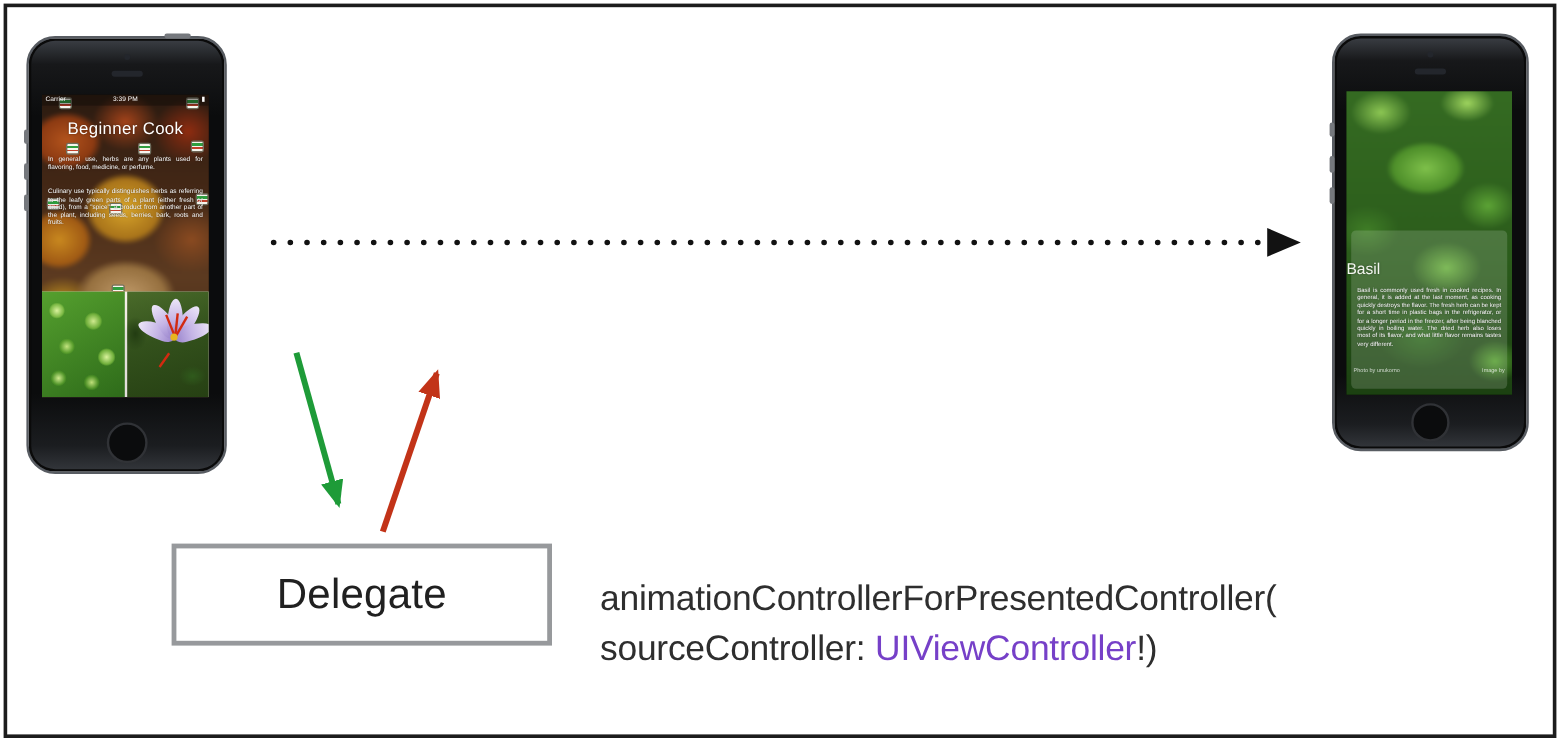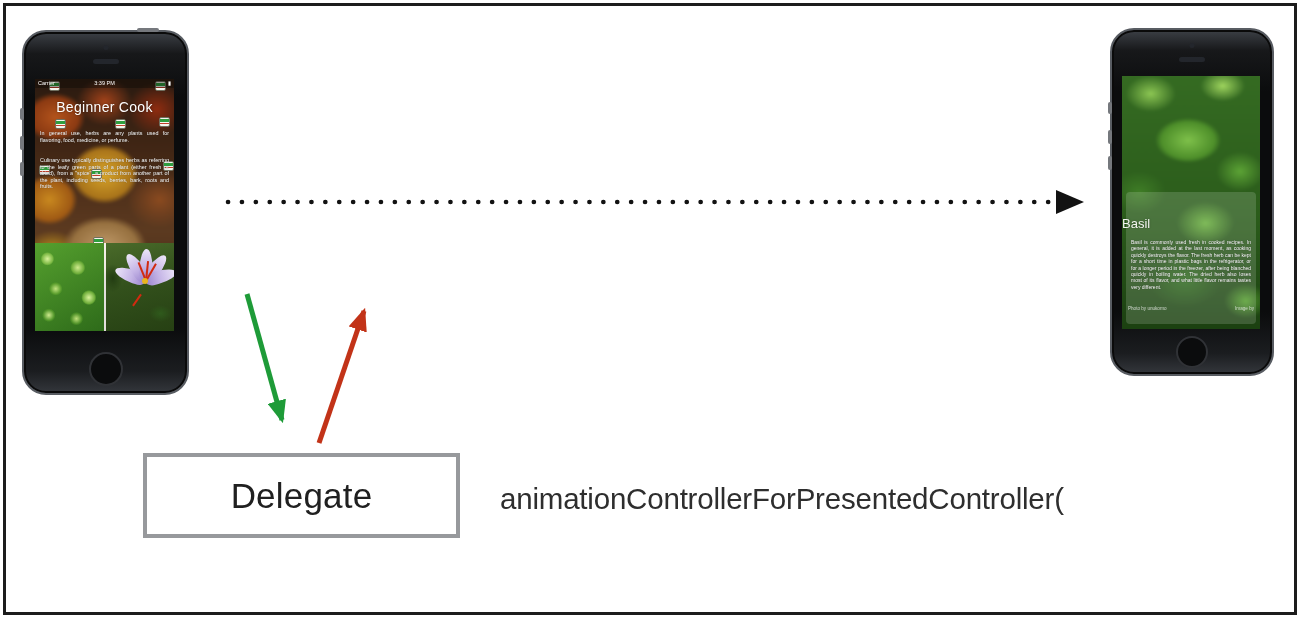--- a/index.html
+++ b/index.html
@@ -189,16 +189,19 @@
   </div>
 
   <div class="delegate-box">
     <span class="delegate-label">Delegate</span>
   </div>
 
   <div class="code-block" style="color: rgb(46, 46, 46);">
     <div>
       <span>animationControllerForPresentedController(</span>
     </div>
+    <div>
+      <span>sourceController: </span><span class="tname" style="color: rgb(118, 64, 200);">UIViewController</span><span>!)</span>
+    </div>
   </div>
 
   <div class="frame"></div>
 </div>
 
 </body></html>

